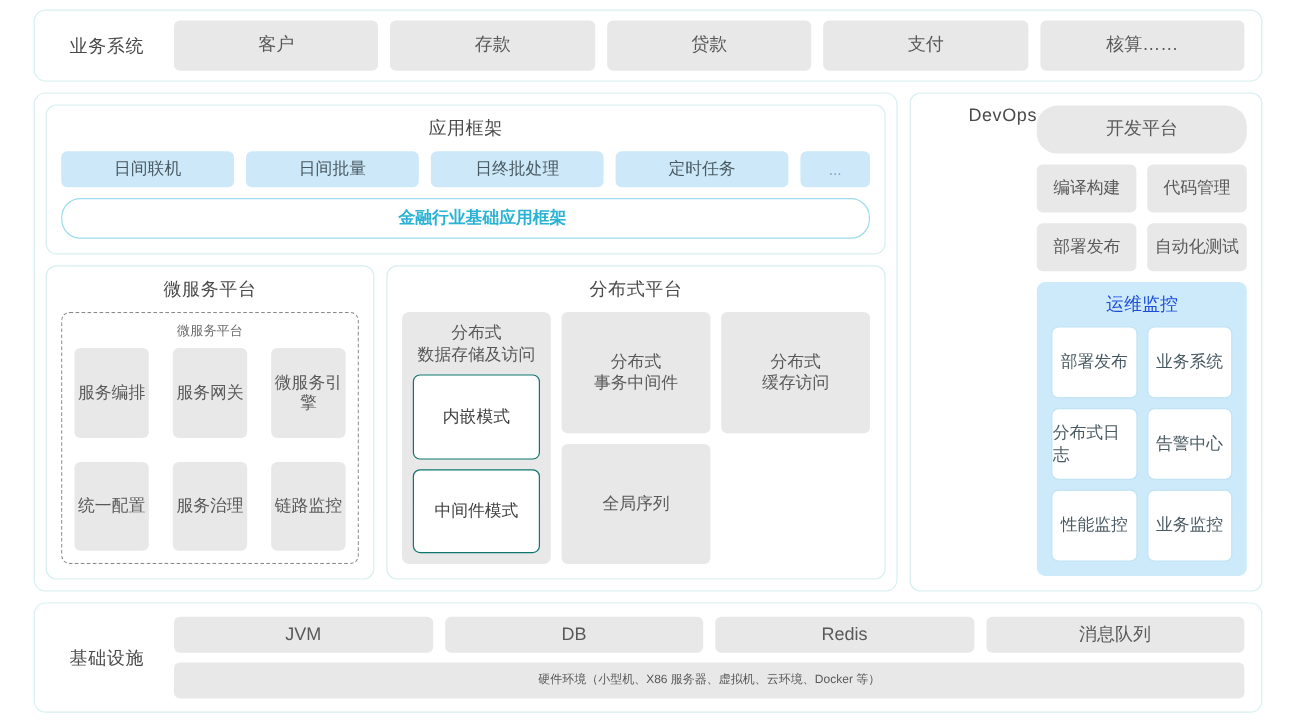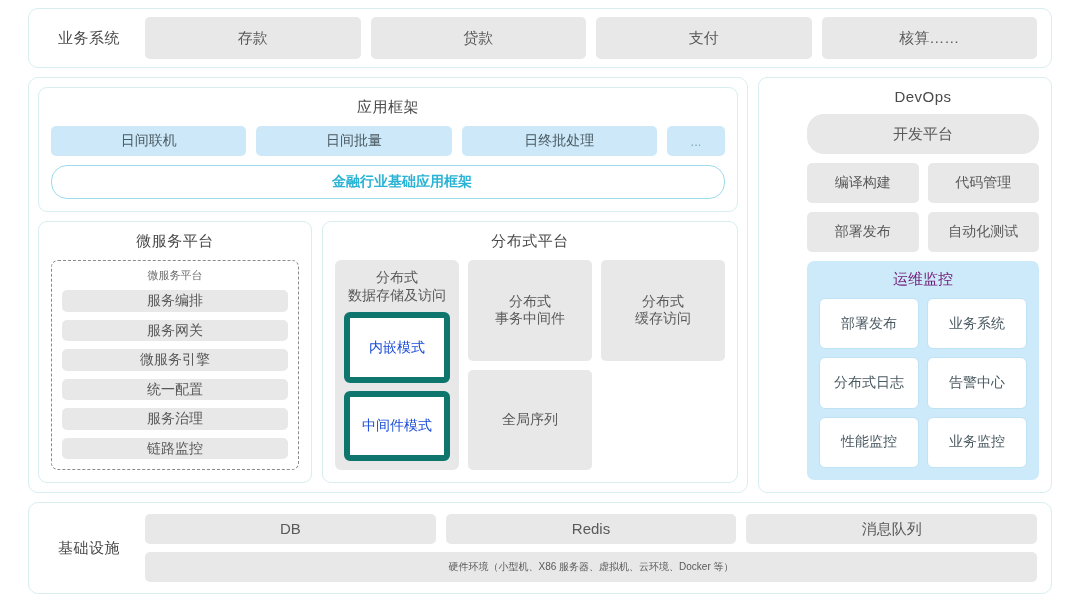--- a/index.html
+++ b/index.html
@@ -171,23 +171,23 @@
   }
   .dashed-sub-title {
     text-align: center;
     font-size: 11px;
     color: #6e6e6e;
     margin-bottom: 7px;
   }
   .micro-grid {
     flex: 1;
     display: grid;
-    grid-template-columns: 1fr;
+    grid-template-columns: 1fr 1fr 1fr;
     grid-auto-rows: 1fr;
-    gap: 8px;
+    gap: 20px;
   }
   .micro-grid .gray-box { font-size: 14px; }
 
   
   .dist-grid {
     flex: 1;
     display: grid;
     grid-template-columns: 1fr 1fr 1fr;
     grid-template-rows: 1fr 1fr;
     gap: 9px;
@@ -209,37 +209,36 @@
     margin-bottom: 8px;
   }
   .dist-col1-inner {
     flex: 1;
     display: flex;
     flex-direction: column;
     gap: 8px;
   }
   .white-blue-box {
     background: #ffffff;
-    border: 6px solid #0f766e;
+    border: 1px solid #0f766e;
     border-radius: 6px;
     flex: 1;
     display: flex;
     align-items: center;
     justify-content: center;
     font-size: 14px;
-    color: #1d4ed8;
+    color: #404040;
     box-sizing: border-box;
   }
   .dist-grid .gray-box { font-size: 14px; }
 
   
   .devops {
     flex: 1;
     display: flex;
-    flex-direction: column;
     padding-left: 48px;
   }
   .devops-body {
     flex: 1;
     display: flex;
     flex-direction: column;
     gap: 9px;
   }
   .devops-wide { height: 40px; font-size: 15px; border-radius: 17px; }
   .devops-grid {
@@ -254,21 +253,21 @@
     border-radius: 7px;
     padding: 9px 12px 12px 12px;
     flex: 1;
     display: flex;
     flex-direction: column;
     box-sizing: border-box;
   }
   .ops-title {
     text-align: center;
     font-size: 15px;
-    color: #701a75;
+    color: #1d4ed8;
     margin-bottom: 9px;
   }
   .ops-grid {
     flex: 1;
     display: grid;
     grid-template-columns: 1fr 1fr;
     grid-auto-rows: 1fr;
     gap: 8px;
   }
   .ops-box {
@@ -319,37 +318,39 @@
   }
 </style>
 </head>
 <body>
 
 <div class="page">
 
   <div class="outer-card biz-row">
     <div class="biz-label">业务系统</div>
     <div class="biz-items">
+      <div class="gray-box">客户</div>
       <div class="gray-box">存款</div>
       <div class="gray-box">贷款</div>
       <div class="gray-box">支付</div>
       <div class="gray-box">核算……</div>
     </div>
   </div>
 
   <div class="middle">
 
     <div class="outer-card middle-left" style="padding:9px;">
 
       <div class="panel appfw">
         <div class="panel-title">应用框架</div>
         <div class="appfw-row">
           <div class="blue-box">日间联机</div>
           <div class="blue-box">日间批量</div>
           <div class="blue-box">日终批处理</div>
+          <div class="blue-box">定时任务</div>
           <div class="blue-box ellipsis">...</div>
         </div>
         <div class="fin-bar">金融行业基础应用框架</div>
       </div>
 
       <div class="lower">
 
         <div class="panel micro-panel">
           <div class="panel-title">微服务平台</div>
           <div class="dashed-box">
@@ -432,20 +433,21 @@
         </div>
       </div>
     </div>
 
   </div>
 
   <div class="outer-card infra-row">
     <div class="infra-label">基础设施</div>
     <div class="infra-right">
       <div class="infra-top">
+        <div class="gray-box">JVM</div>
         <div class="gray-box">DB</div>
         <div class="gray-box">Redis</div>
         <div class="gray-box">消息队列</div>
       </div>
       <div class="gray-box infra-bottom">硬件环境（小型机、X86 服务器、虚拟机、云环境、Docker 等）</div>
     </div>
   </div>
 
 </div>
 

